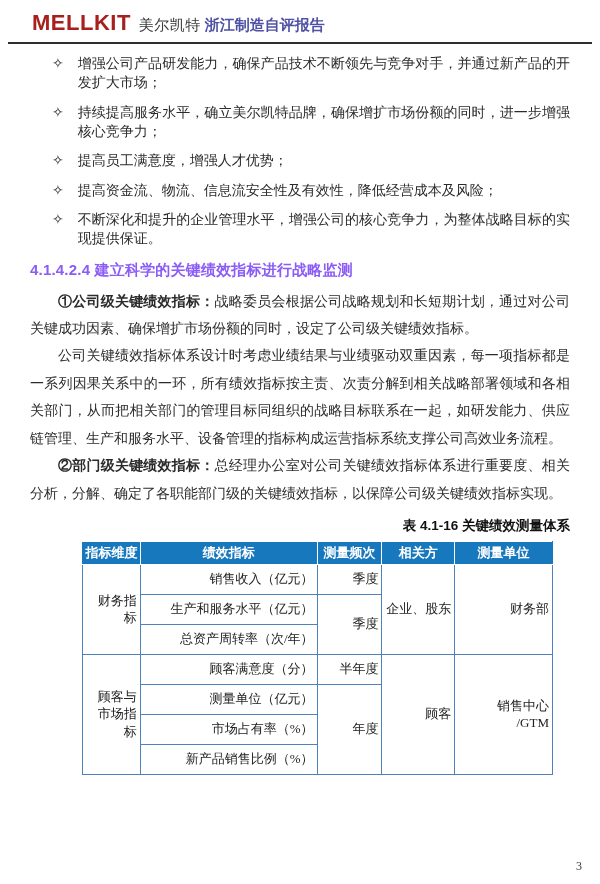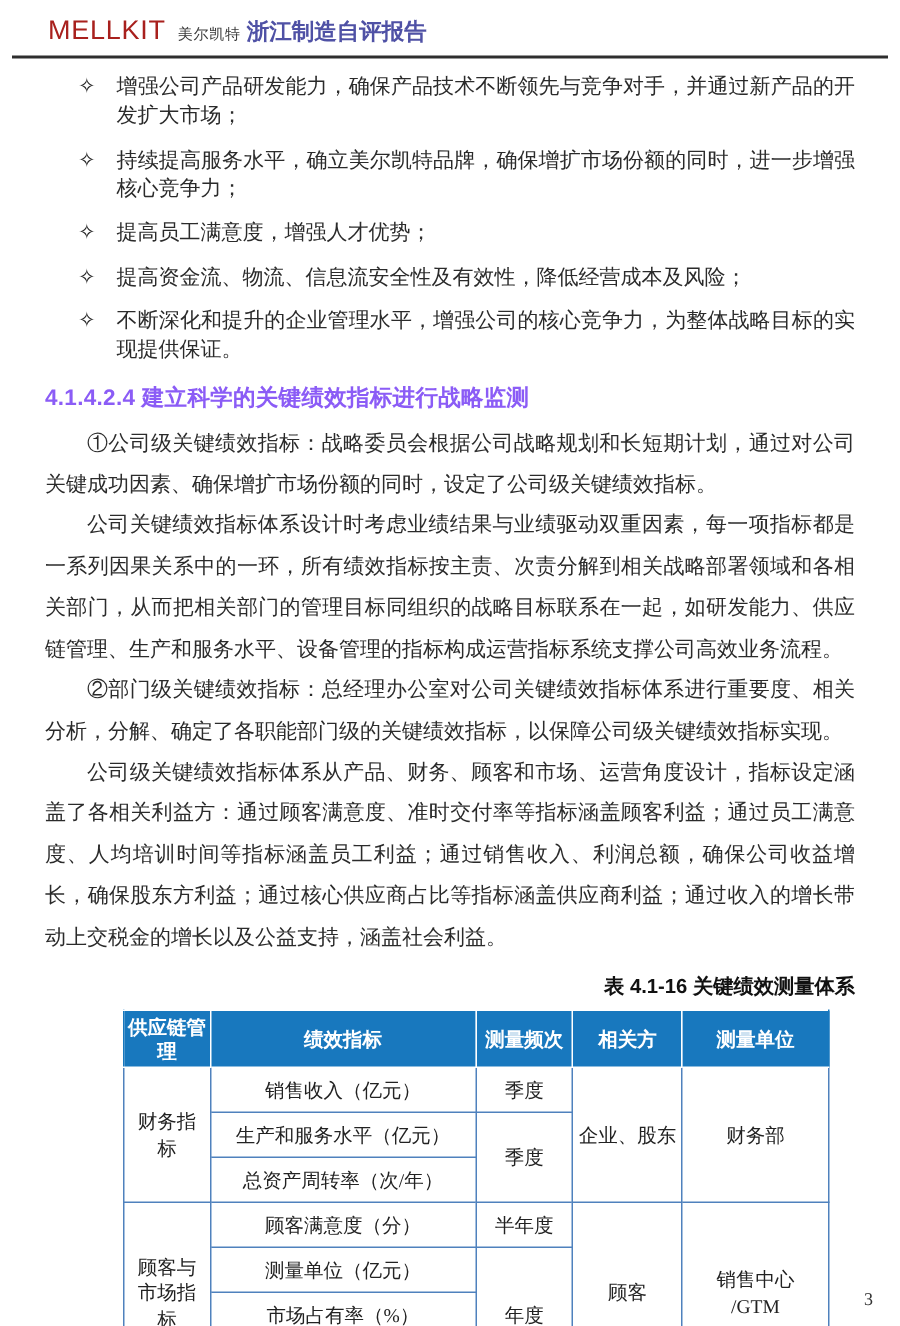--- a/index.html
+++ b/index.html
@@ -21,24 +21,24 @@
     font-family:"Liberation Serif","DejaVu Serif",serif;
     color:var(--body-text);
     position:relative;
   }
   .page{padding:8px 30px 0 30px;}
 
   
   .doc-header{padding:2px 0 3px 2px;}
   .brand{
     font-family:"Liberation Sans","DejaVu Sans",sans-serif;
-    font-weight:normal;font-size:18px;color:var(--brand-red);
+    font-weight:bold;font-size:22px;color:var(--brand-red);
     letter-spacing:0.5px;
   }
-  .brand-cn{font-size:10px;color:var(--brand-dark);font-weight:normal;margin-left:4px;}
+  .brand-cn{font-size:15px;color:var(--brand-dark);font-weight:normal;margin-left:4px;}
   .doc-title{font-size:15px;color:var(--title-blue);font-weight:bold;}
   .header-rule{
     border:none;border-top:2px solid var(--rule-dark);
     margin:3px -22px 0 -22px;
   }
 
   
   .bullet-list{margin:10px 0 2px 0;padding-left:22px;}
   .bullet{display:flex;gap:14px;margin-bottom:10px;}
   .bullet .marker{
@@ -55,21 +55,21 @@
     font-family:"Liberation Sans","DejaVu Sans",sans-serif;
     font-weight:bold;font-size:15px;color:#8b5cf6;
     margin:12px 0 8px 0;letter-spacing:0.2px;
   }
 
   
   .para{
     font-size:14px;line-height:1.96;text-align:justify;
     text-indent:2em;
   }
-  .para b{font-weight:normal;}
+  .para b{font-weight:bold;}
 
   
   .tbl-caption{
     font-family:"Liberation Sans","DejaVu Sans",sans-serif;
     font-weight:bold;font-size:13.5px;color:#111;
     text-align:right;margin:10px 0 6px 0;
   }
 
   
   table.kpi{
@@ -82,21 +82,21 @@
     background:var(--th-bg);color:var(--th-text);
     font-family:"Liberation Sans","DejaVu Sans",sans-serif;
     font-weight:bold;font-size:13px;line-height:1.2;
     padding:3px 2px;border:1.5px solid #ffffff;
     text-align:center;vertical-align:middle;
   }
   table.kpi th:first-child{border-left-color:var(--th-bg);}
   table.kpi th:last-child{border-right-color:var(--th-bg);}
   table.kpi td{
     border:1px solid var(--tbl-border);
-    text-align:center;vertical-align:middle;
+    text-align:right;vertical-align:middle;
     padding:5px 3px;line-height:1.35;height:30px;
     color:#222;
   }
   td.cell-unit{white-space:pre-line;}
 
   
   .page-footer{
     position:absolute;right:18px;bottom:10px;
     font-size:12px;color:#333;
   }
@@ -137,35 +137,34 @@
   </div>
 
   <h2 class="section-heading">4.1.4.2.4 建立科学的关键绩效指标进行战略监测</h2>
 
   <p class="para"><b>①公司级关键绩效指标：</b><span>战略委员会根据公司战略规划和长短期计划，通过对公司关键成功因素、确保增扩市场份额的同时，设定了公司级关键绩效指标。</span></p>
 
   <p class="para">公司关键绩效指标体系设计时考虑业绩结果与业绩驱动双重因素，每一项指标都是一系列因果关系中的一环，所有绩效指标按主责、次责分解到相关战略部署领域和各相关部门，从而把相关部门的管理目标同组织的战略目标联系在一起，如研发能力、供应链管理、生产和服务水平、设备管理的指标构成运营指标系统支撑公司高效业务流程。</p>
 
   <p class="para"><b>②部门级关键绩效指标：</b><span>总经理办公室对公司关键绩效指标体系进行重要度、相关分析，分解、确定了各职能部门级的关键绩效指标，以保障公司级关键绩效指标实现。</span></p>
 
-  <p class="para">公司级关键绩效指标体系从产品、财务、顾客和市场、运营角度设计，指标设定涵盖了各相关利益方：通过顾客满意度、准时交付率等指标涵盖顾客利益；通过员工满意度、人均培训时间等指标涵盖员工利益；通过销售收入、利润总额，确保公司收益增长，确保股东方利益；通过核心供应商占比等指标涵盖供应商利益；通过收入的增长带动上交税金的增长以及公益支持，涵盖社会利益。</p>
 
   <div class="tbl-caption">表 4.1-16 关键绩效测量体系</div>
 
   <table class="kpi">
     <colgroup>
       <col style="width:12.3%">
       <col style="width:37.6%">
       <col style="width:13.8%">
       <col style="width:15.5%">
       <col style="width:20.8%">
     </colgroup>
     <thead>
       <tr>
-        <th>供应链管理</th>
+        <th>指标维度</th>
         <th>绩效指标</th>
         <th>测量频次</th>
         <th>相关方</th>
         <th>测量单位</th>
       </tr>
     </thead>
     <tbody>
       <tr>
         <td rowspan="3" class="cell-dimension">财务指标</td>
         <td>销售收入（亿元）</td>

